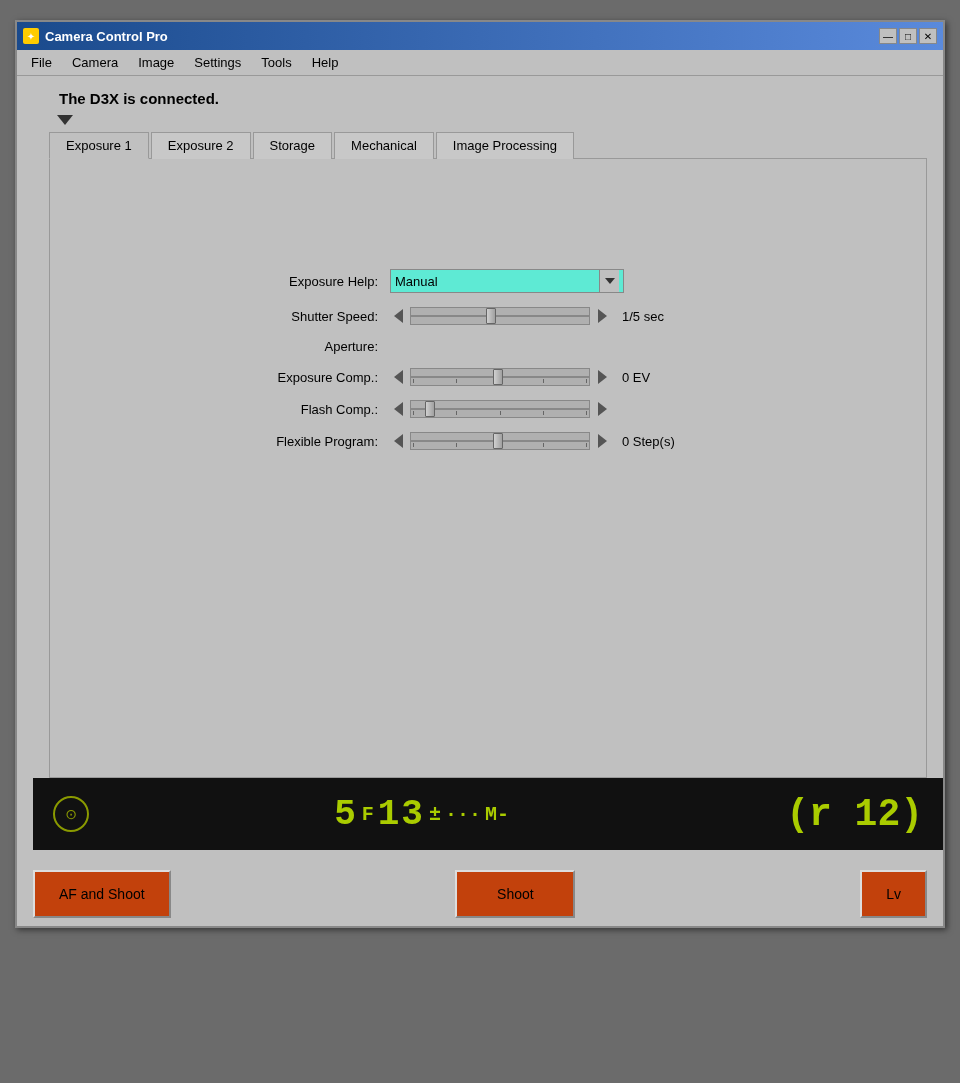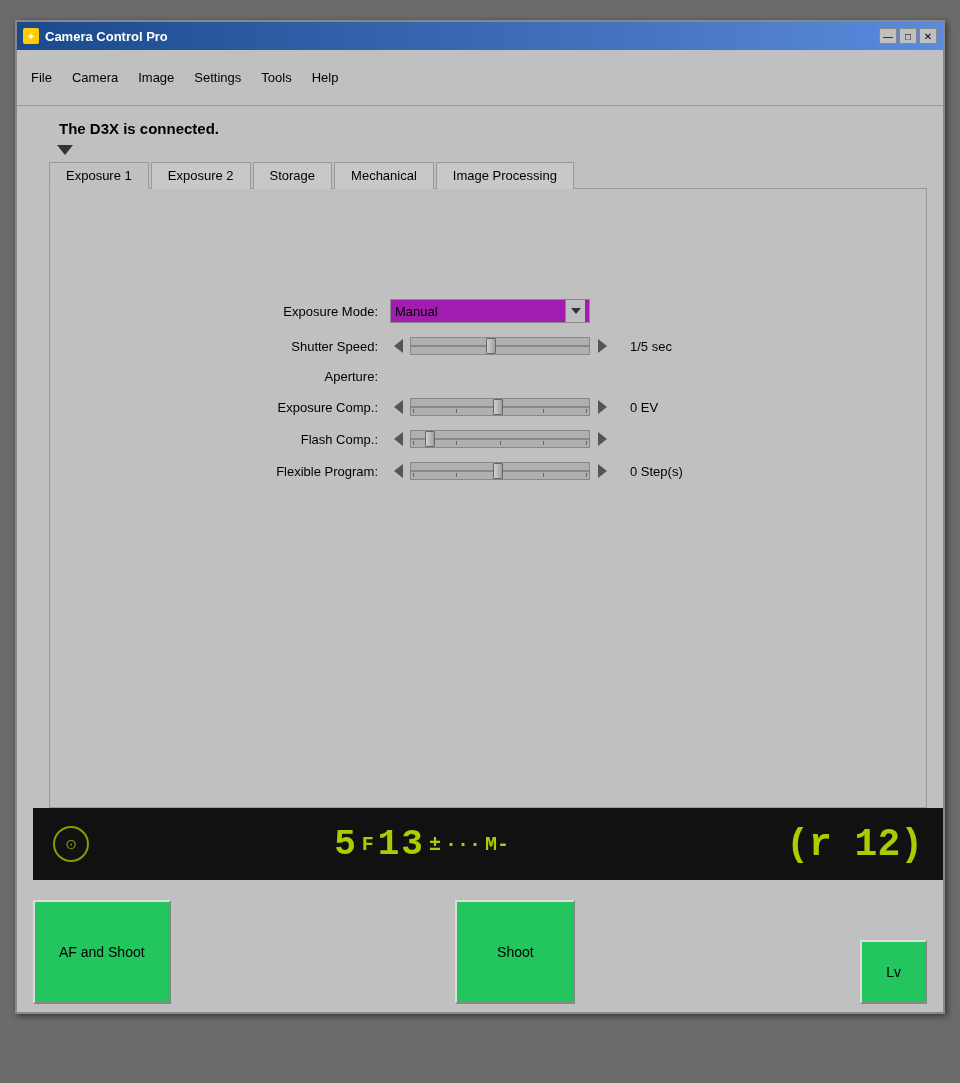--- a/index.html
+++ b/index.html
@@ -68,21 +68,21 @@
       justify-content: center;
       font-size: 10px;
       cursor: pointer;
       color: #000;
     }
 
     .menu-bar {
       background: #c0c0c0;
       display: flex;
       gap: 0;
-      padding: 17px 4px;
+      padding: 2px 4px;
       border-bottom: 1px solid #999;
     }
 
     .menu-item {
       padding: 3px 10px;
       font-size: 13px;
       cursor: pointer;
       color: #000;
     }
 
@@ -176,22 +176,22 @@
       display: flex;
       align-items: center;
       flex: 1;
     }
 
     
     .dropdown-select {
       display: flex;
       align-items: center;
       border: 1px solid #888;
-      background: #a21caf;
-      width: 200px;
+      background: #5eead4;
+      width: 234px;
       height: 24px;
       padding: 0 4px;
       position: relative;
     }
 
     .dropdown-select-text {
       flex: 1;
       font-size: 13px;
     }
 
@@ -283,21 +283,21 @@
       position: absolute;
       width: 10px;
       height: 16px;
       background: linear-gradient(to right, #d0d0d0, #a0a0a0);
       border: 1px solid #666;
       border-radius: 1px;
       cursor: pointer;
     }
 
     .slider-value {
-      margin-left: 16px;
+      margin-left: 8px;
       font-size: 13px;
       color: #000;
       min-width: 70px;
     }
 
     
     .bottom-display {
       background: #111;
       margin: 0 -16px;
       padding: 0 20px;
@@ -351,34 +351,33 @@
     }
 
     .button-row {
       display: flex;
       justify-content: space-between;
       padding: 10px 16px 8px 16px;
       background: #c0c0c0;
     }
 
     .action-btn {
-      padding: 22px 24px;
-      background: #22c55e;
+      padding: 14px 24px;
+      background: #c2410c;
       border: 2px solid #888;
       border-top-color: #ddd;
       border-left-color: #ddd;
       font-size: 14px;
       cursor: pointer;
       color: #000;
       min-width: 120px;
     }
 
     .lv-btn {
       min-width: 60px;
-      margin-top: 40px;
     }
   </style>
 </head>
 <body>
 
 <div class="window">
 
   <div class="title-bar">
     <div class="title-bar-left">
       <div class="title-icon">✦</div>
@@ -413,21 +412,21 @@
       <div class="tab">Exposure 2</div>
       <div class="tab">Storage</div>
       <div class="tab">Mechanical</div>
       <div class="tab">Image Processing</div>
     </div>
 
     <div class="tab-content">
       <div class="controls-area">
 
         <div class="control-row">
-          <div class="control-label">Exposure Mode:</div>
+          <div class="control-label">Exposure Help:</div>
           <div class="control-widget">
             <div class="dropdown-select">
               <span class="dropdown-select-text">Manual</span>
               <div class="dropdown-btn">
                 <div class="dropdown-btn-arrow"></div>
               </div>
             </div>
           </div>
         </div>
 

